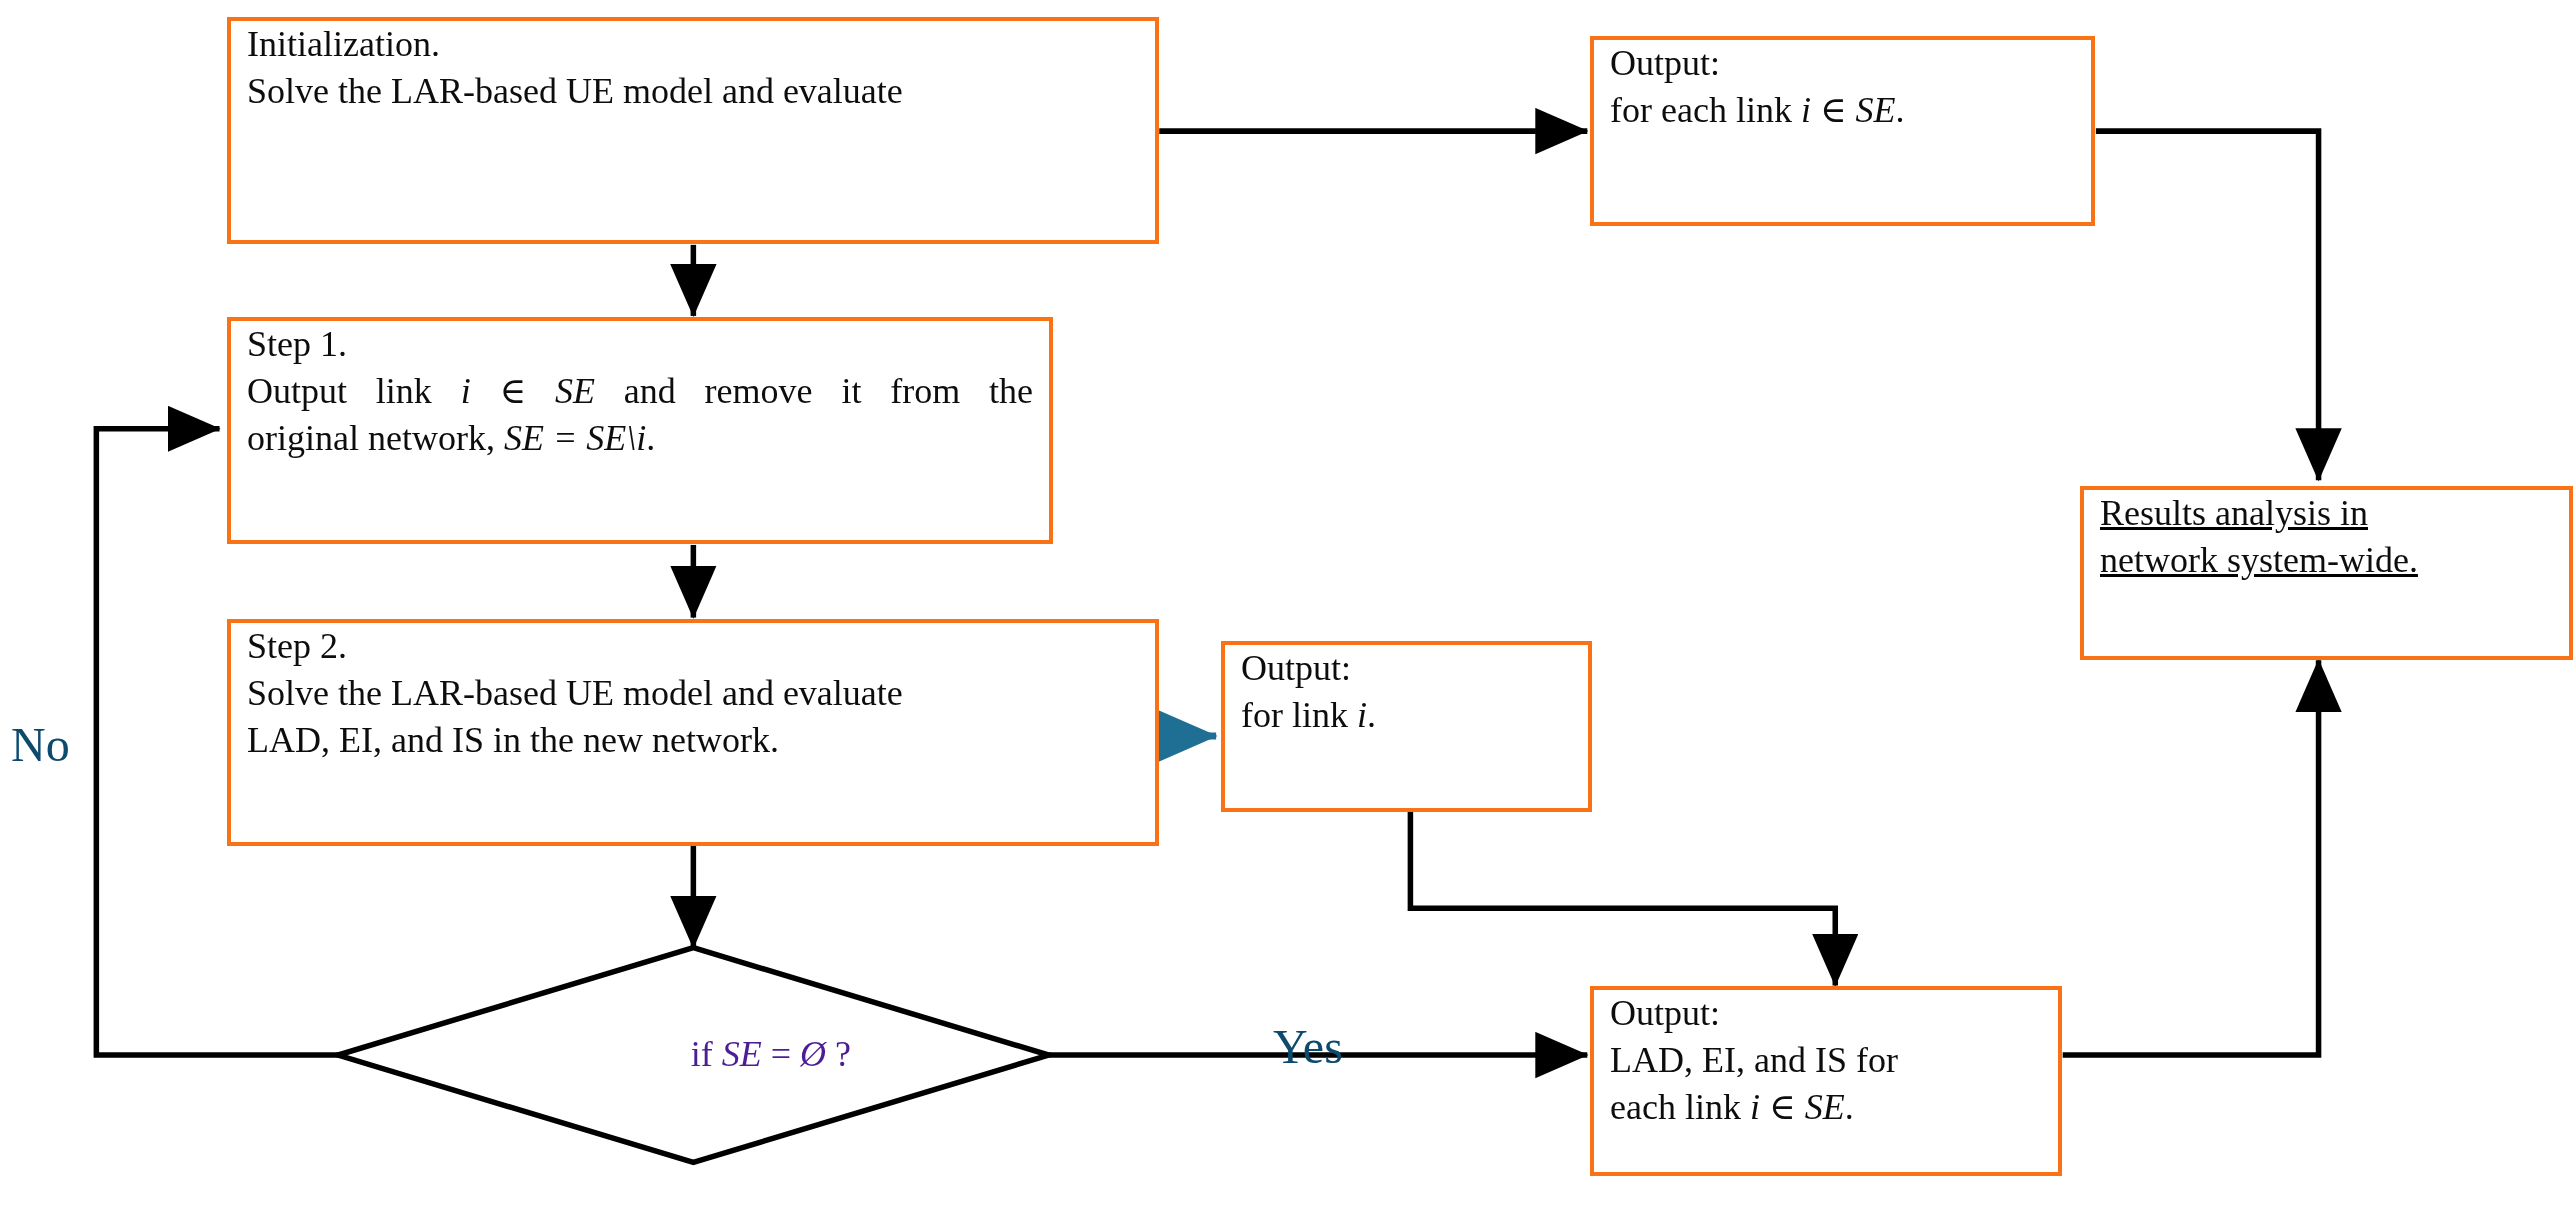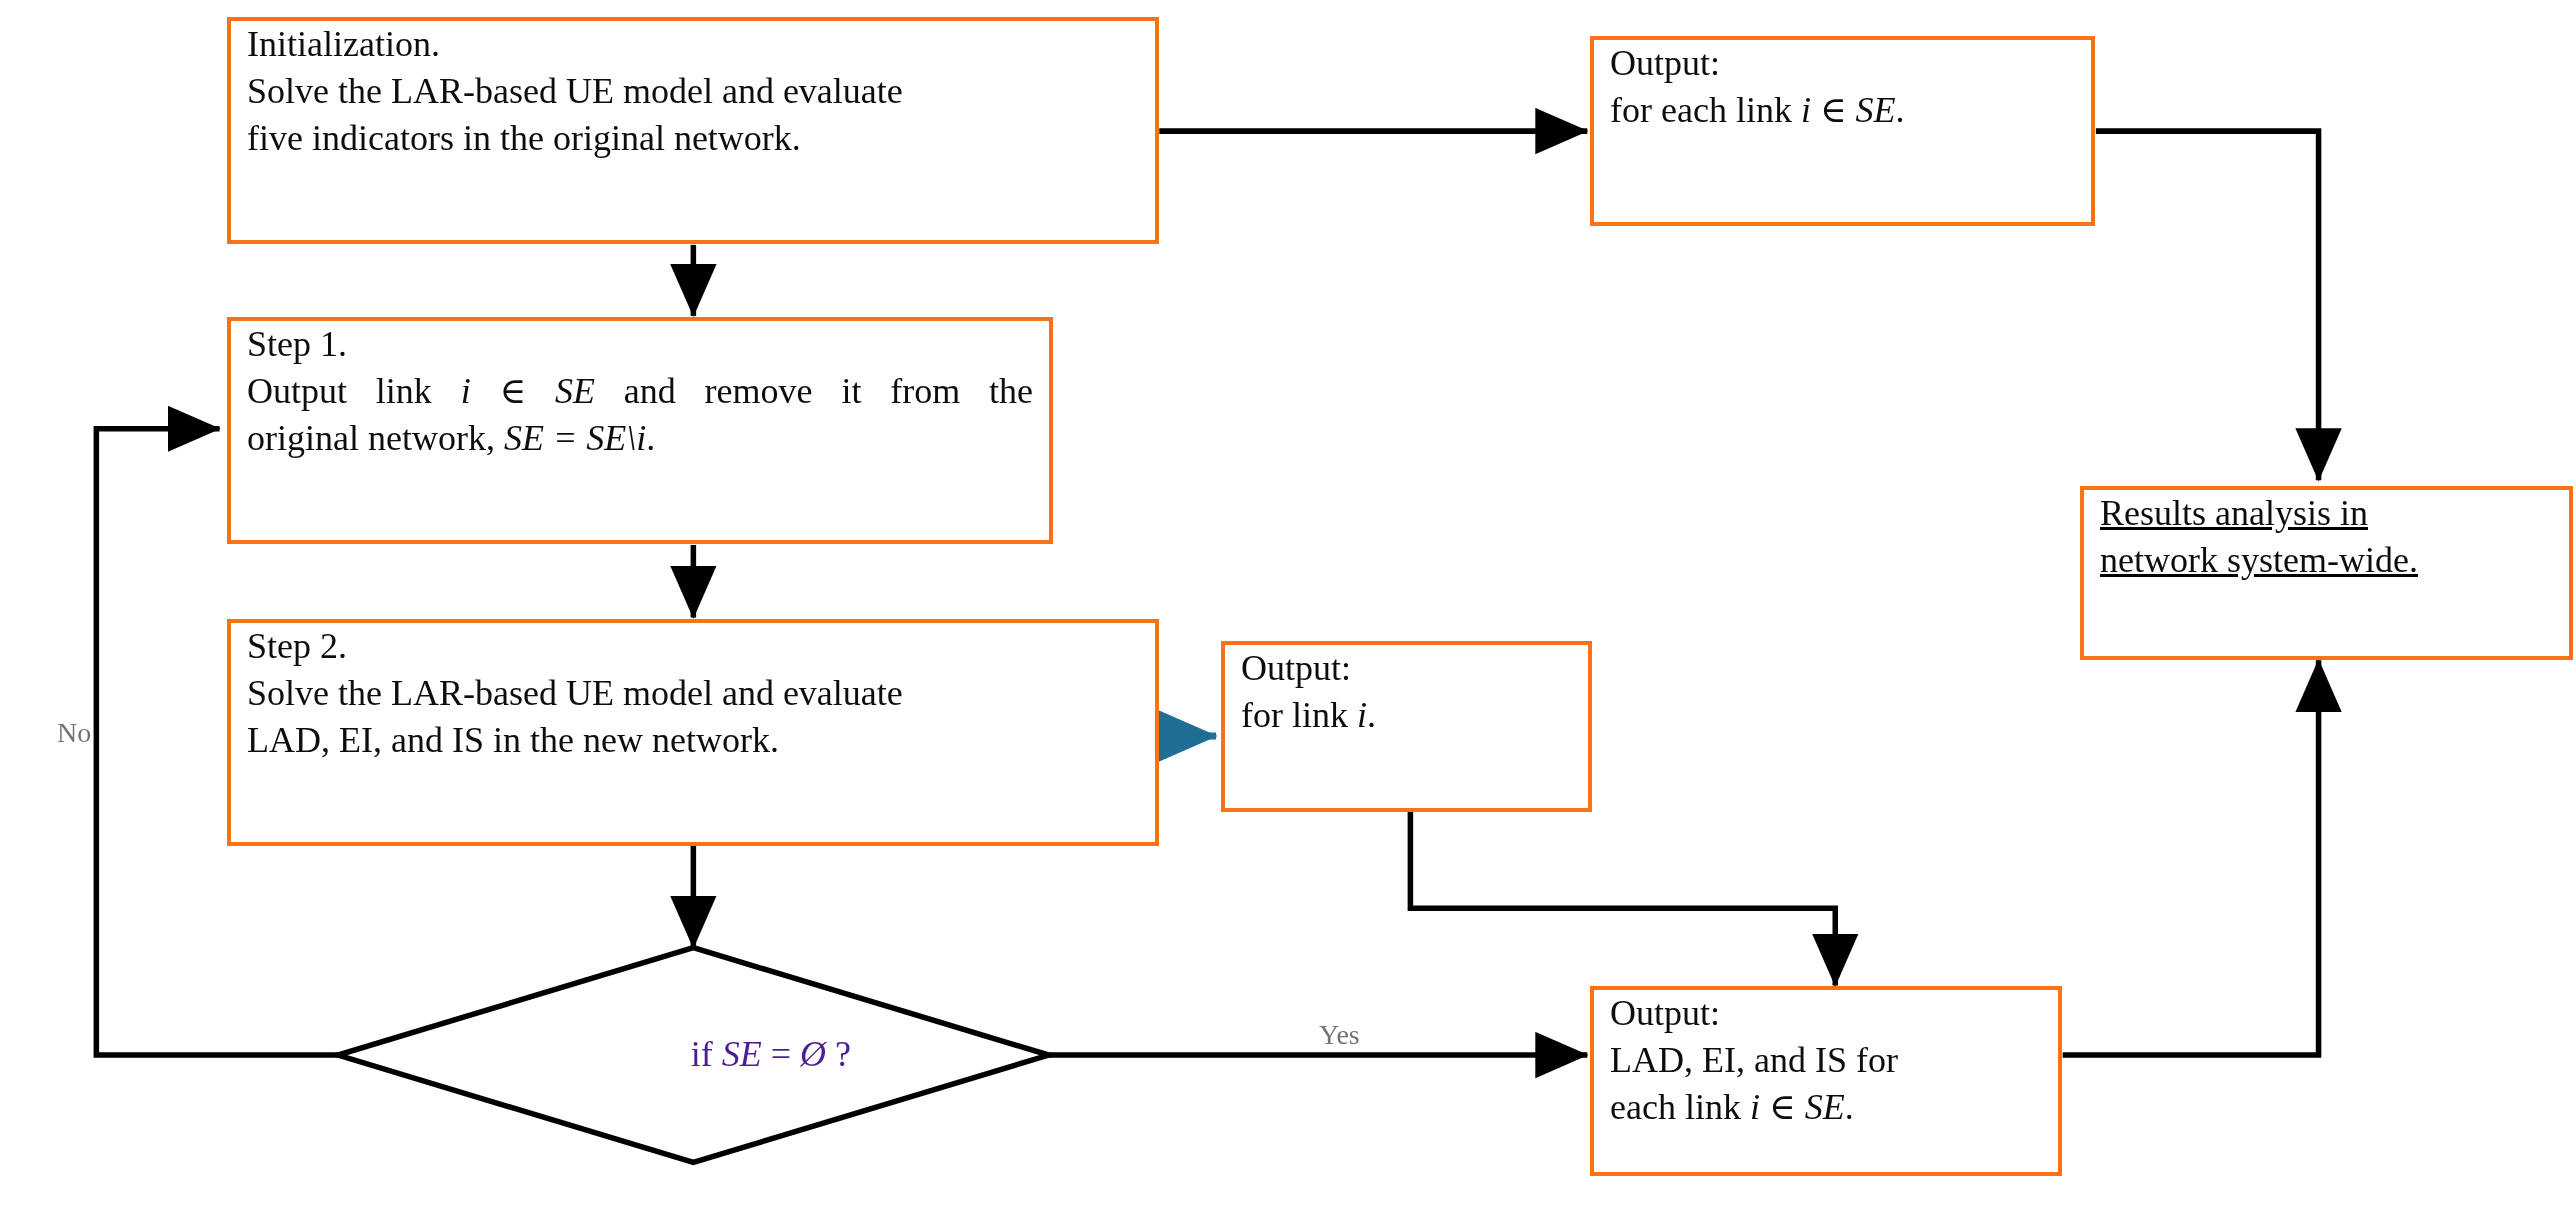--- a/index.html
+++ b/index.html
@@ -52,24 +52,23 @@
   .mi { font-style: italic; }
   .diamond-label {
     position: absolute;
     font-size: 36px;
     color: #4c1d95;
     white-space: nowrap;
     text-align: right;
   }
   .edge-label {
     position: absolute;
-    font-size: 28px;
-    color: #737373;
+    font-size: 48px;
+    color: #0c4a6e;
     white-space: nowrap;
-    margin-left: 46px;
   }
 </style>
 </head>
 <body>
 
 <div id="flowchart-root">
 
   <svg id="wire-layer" viewBox="0 0 3262 1560">
     <defs>
       <marker id="ah-black" markerWidth="11" markerHeight="11" refX="9.4" refY="4.2" orient="auto" markerUnits="strokeWidth">
@@ -99,21 +98,20 @@
     <path d="M 2654,166 L 2936,166 L 2936,608" fill="none" stroke="#000000" stroke-width="7" marker-end="url(#ah-black)"></path>
 
     <path d="M 2612,1336 L 2936,1336 L 2936,836" fill="none" stroke="#000000" stroke-width="7" marker-end="url(#ah-black)"></path>
 
     <polygon points="878,1200 1328,1336 878,1472 428,1336" fill="#ffffff" stroke="#000000" stroke-width="7"></polygon>
   </svg>
 
   <div class="node" style="left:227px; top:17.4px; width:932px; height:227px;">
     <div class="line">Initialization.</div>
     <div class="line">Solve the LAR-based UE model and evaluate</div>
-    <div class="line">five indicators in the original network.</div>
   </div>
 
   <div class="node" style="left:1590px; top:36px; width:505px; height:190px;">
     <div class="line">Output:</div>
     <div class="line"><span>for each link </span><span class="mi">i</span><span> ∈ </span><span class="mi">SE</span><span>.</span></div>
   </div>
 
   <div class="node" style="left:227px; top:317px; width:826px; height:227px;">
     <div class="line">Step 1.</div>
     <div class="line just"><span>Output  link  </span><span class="mi">i</span><span> ∈ </span><span class="mi">SE</span><span>  and  remove  it  from  the</span></div>

